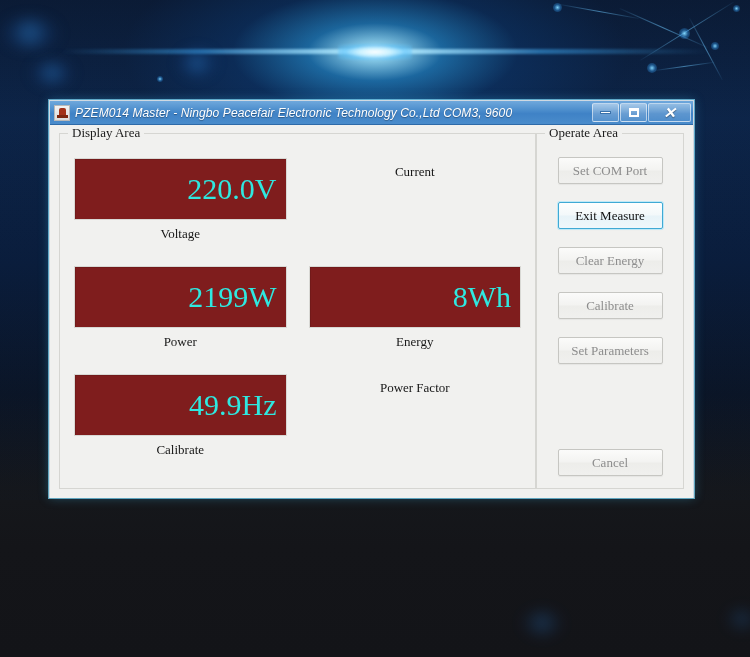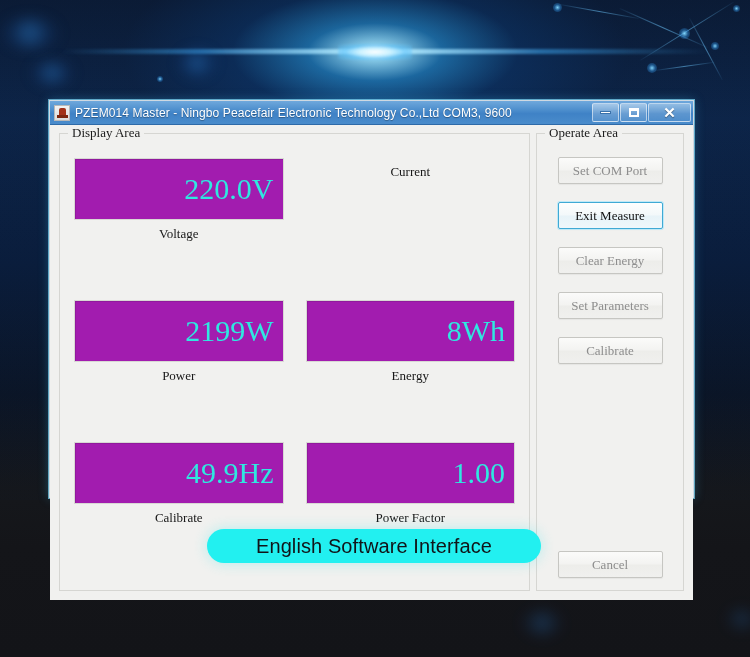--- a/index.html
+++ b/index.html
@@ -67,20 +67,21 @@
     border: 1px solid #cfd9e2;
     box-shadow: 0 0 0 1px rgba(120,205,235,0.75), 0 0 10px rgba(60,180,230,0.35);
   }
   .titlebar {
     position: relative;
     height: 24px;
     background: linear-gradient(180deg, #6fa8dc 0%, #4e8fcd 38%, #3f82c6 55%, #4a8ccb 100%);
     border-bottom: 1px solid #2e6aa8;
     display: flex; align-items: center;
     padding-left: 4px;
+    font-style: italic;
   }
   .title-icon {
     width: 16px; height: 16px;
     margin-right: 5px;
     background: linear-gradient(180deg,#f2f2f2 0%, #dcdcdc 100%);
     border: 1px solid #b9b9b9;
     position: relative;
     flex: 0 0 auto;
   }
   .title-icon::before {
@@ -119,25 +120,24 @@
   .win-btn.close {
     width: 43px;
     background: linear-gradient(180deg, rgba(255,255,255,0.30), rgba(255,255,255,0.05));
   }
   .glyph-min { width: 11px; height: 3px; background: #ffffff; border:1px solid #3a72ab; }
   .glyph-max { width: 10px; height: 9px; border: 2px solid #ffffff; border-top-width: 3px; background: transparent; }
   .glyph-close { font-size: 15px; font-weight: bold; color: #ffffff; text-shadow: 0 1px 1px rgba(0,0,0,0.4); }
 
   .client {
     position: relative;
-    height: 475px;
+    height: 373px;
     background: #f1f1ef;
     padding: 8px 9px 9px 9px;
     display: flex;
-    gap: 6px;
   }
 
   
   .groupbox {
     position: relative;
     border: 1px solid #d6d6d2;
     background: #f1f1ef;
     padding-top: 14px;
   }
   .group-title {
@@ -171,21 +171,21 @@
     height: 100%;
   }
   .meter {
     display: flex;
     flex-direction: column;
     align-items: center;
   }
   .meter-value-box {
     width: 100%;
     height: 62px;
-    background: #a21caf;
+    background: #7f1d1d;
     border: 1px solid #d8d8d4;
     box-shadow: inset 1px 1px 0 rgba(0,0,0,0.10);
     display: flex;
     align-items: center;
     justify-content: flex-end;
     padding-right: 9px;
     overflow: hidden;
   }
   .meter-value {
     font-family: "Liberation Serif", serif;
@@ -338,42 +338,36 @@
           </div>
 
           <div class="meter">
             <div class="meter-value-box">
               <span class="meter-value">49.9Hz</span>
             </div>
             <div class="meter-label">Calibrate</div>
           </div>
 
           <div class="meter">
-            <div class="meter-value-box">
-              <span class="meter-value">1.00</span>
-            </div>
             <div class="meter-label">Power Factor</div>
           </div>
 
         </div>
       </div>
 
       <div class="groupbox" id="operate-area">
         <div class="group-title">Operate Area</div>
 
         <div class="btn-stack">
           <div class="op-btn">Set COM Port</div>
           <div class="op-btn enabled focused">Exit Measure</div>
           <div class="op-btn">Clear Energy</div>
+          <div class="op-btn">Calibrate</div>
           <div class="op-btn">Set Parameters</div>
-          <div class="op-btn">Calibrate</div>
           <div class="op-btn cancel">Cancel</div>
         </div>
       </div>
 
     </div>
   </div>
 
-  <div id="caption-pill">
-    <span>English Software Interface</span>
-  </div>
 
 </div>
 
 </body></html>

